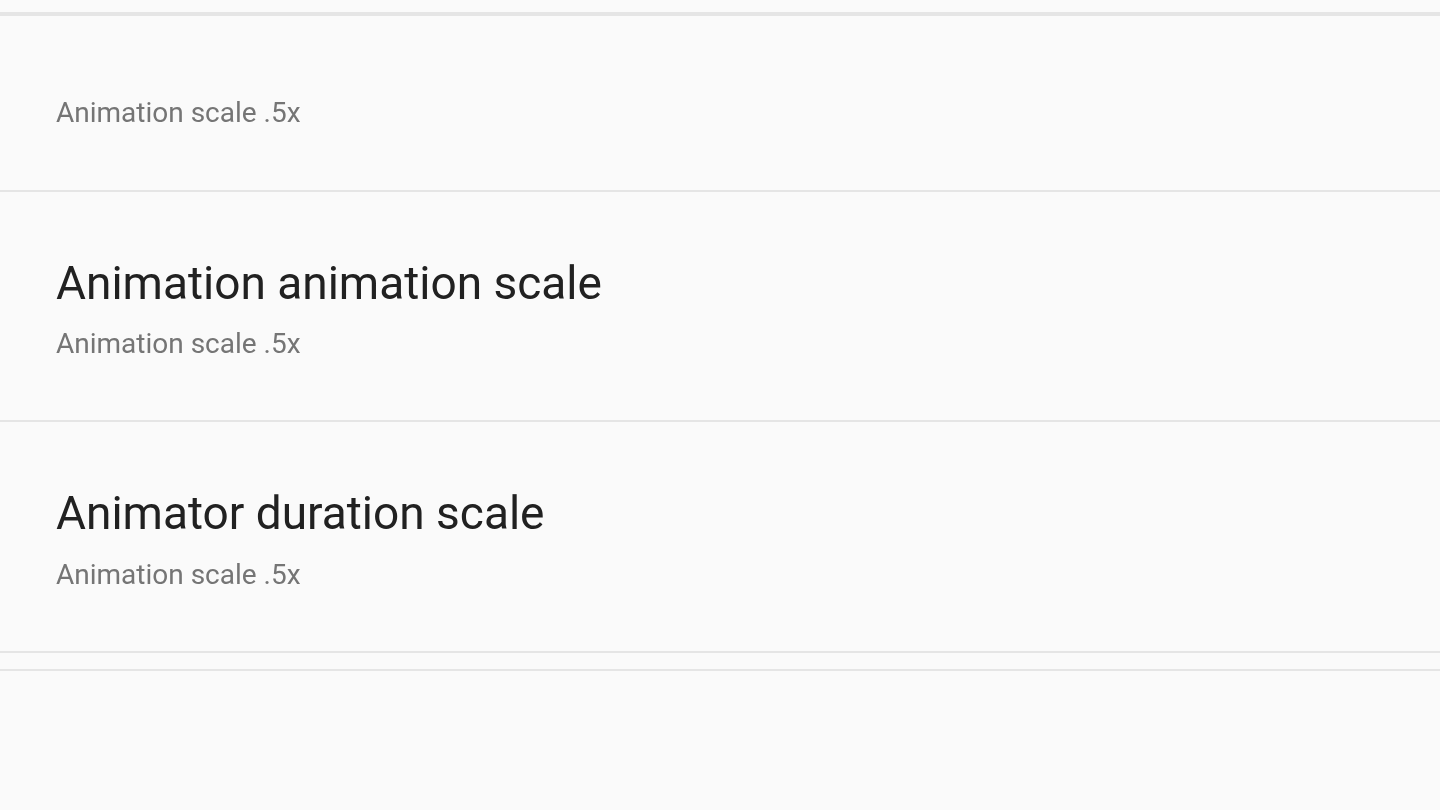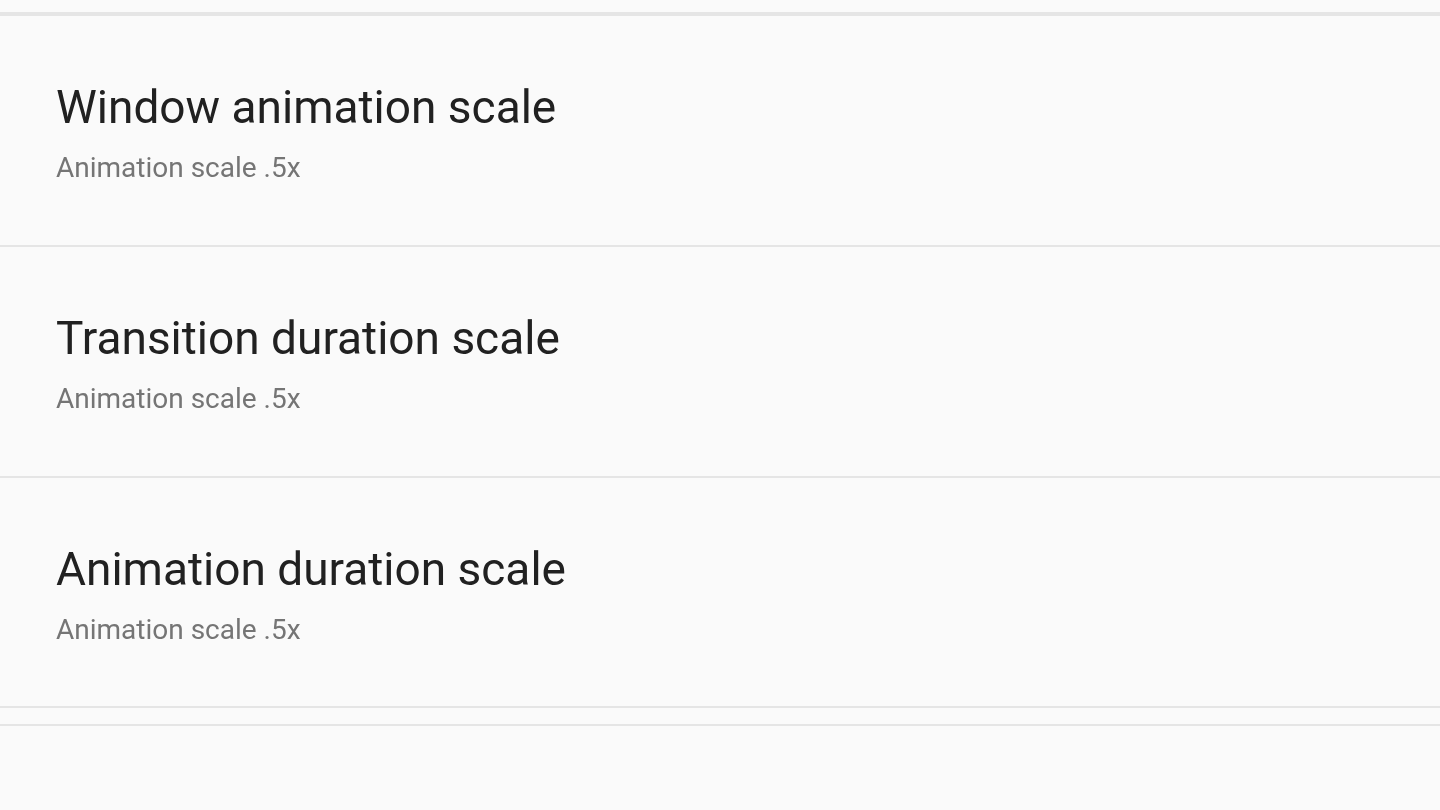--- a/index.html
+++ b/index.html
@@ -52,28 +52,27 @@
       margin-top: 16px;
     }
   </style>
 </head>
 <body>
 
 <div class="settings-list">
   <div class="top-divider"></div>
 
   <div class="settings-item">
-    <div class="settings-item-title">Window animation scale</div>
     <div class="settings-item-subtitle">Animation scale .5x</div>
   </div>
 
   <div class="settings-item">
-    <div class="settings-item-title">Transition duration scale</div>
+    <div class="settings-item-title">Animation animation scale</div>
     <div class="settings-item-subtitle">Animation scale .5x</div>
   </div>
 
   <div class="settings-item">
-    <div class="settings-item-title">Animation duration scale</div>
+    <div class="settings-item-title">Animator duration scale</div>
     <div class="settings-item-subtitle">Animation scale .5x</div>
   </div>
 
   <div class="bottom-divider"></div>
 </div>
 
 </body></html>

